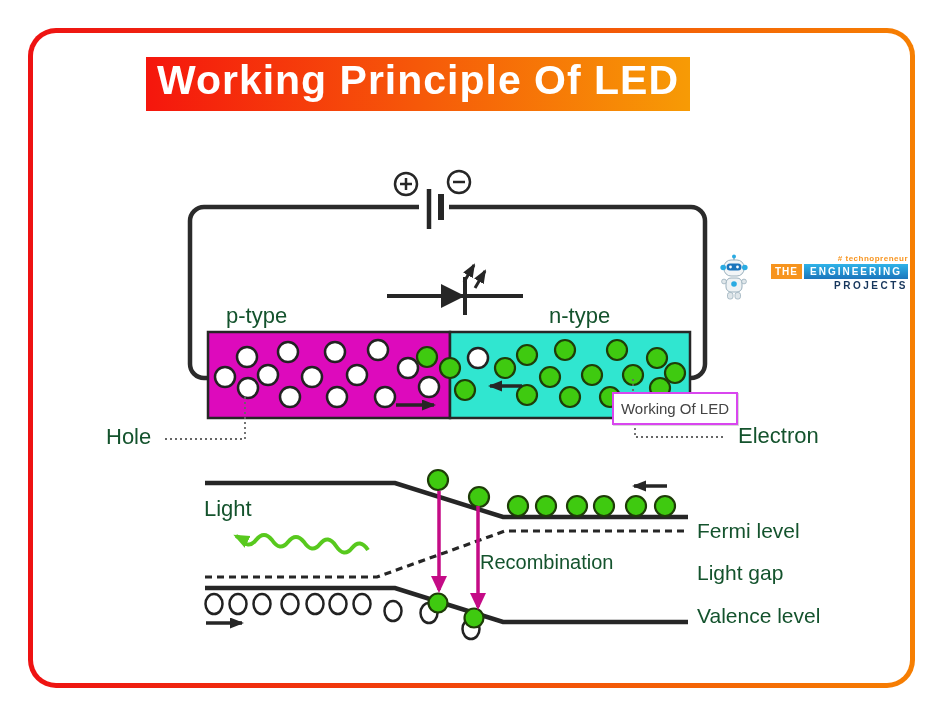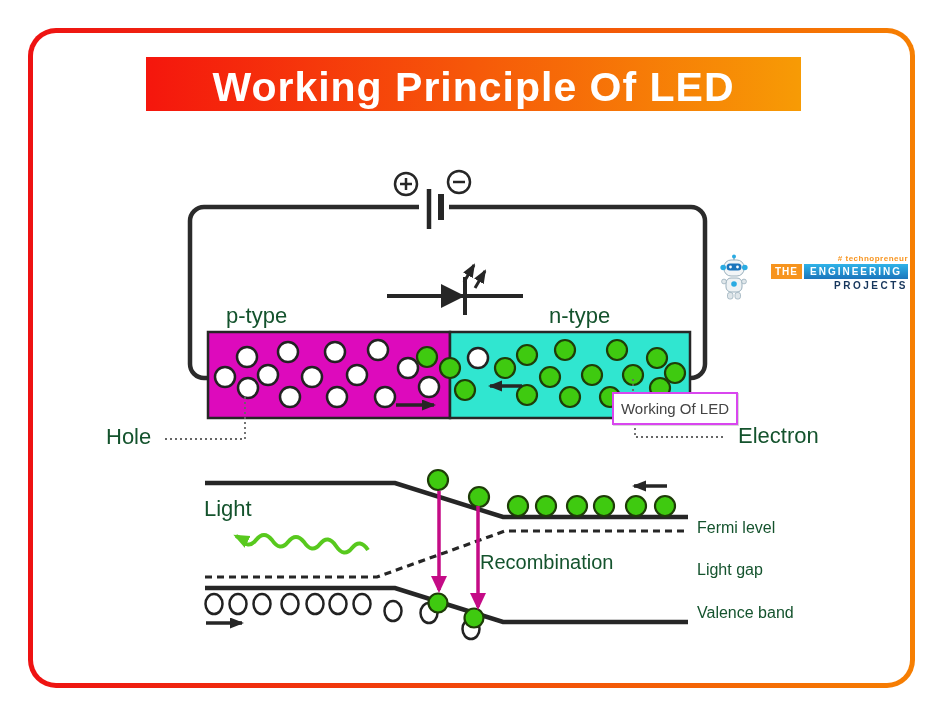--- a/index.html
+++ b/index.html
@@ -3,32 +3,32 @@
 <meta charset="utf-8">
 <style>
   html,body{margin:0;padding:0;background:#ffffff;}
   .canvas{position:relative;width:943px;height:712px;background:#fff;overflow:hidden;
           font-family:"Liberation Sans",sans-serif;}
   
   .frame{position:absolute;left:28px;top:28px;width:887px;height:660px;border-radius:28px;
          background:linear-gradient(90deg,#ee1212,#f67f02);z-index:0;}
   .frame-inner{position:absolute;left:5px;top:5px;right:5px;bottom:5px;background:#fff;border-radius:23px;}
   
-  .banner{position:absolute;left:146px;top:57px;width:655px;height:54px;z-index:3;
+  .banner{position:absolute;left:146px;top:57px;width:544px;height:54px;z-index:3;
           background:linear-gradient(90deg,#f5160d,#f79b05);
-          display:flex;align-items:flex-end;justify-content:center;}
+          display:flex;align-items:flex-start;justify-content:center;}
   .banner span{color:#fff;font-size:41px;font-weight:bold;letter-spacing:1px;white-space:nowrap;}
   
   svg.draw{position:absolute;left:0;top:0;z-index:2;}
   .hole{fill:#ffffff;stroke:#222;stroke-width:2.5;}
   .electron{fill:#3fca10;stroke:#1e3c08;stroke-width:2.2;}
   
   .lbl{position:absolute;color:#14532d;z-index:4;white-space:nowrap;}
   .lbl-22{font-size:22px;}
-  .lbl-21{font-size:16px;}
+  .lbl-21{font-size:21px;}
   .lbl-20{font-size:20px;font-weight:bold;}
   .workbox{position:absolute;left:612px;top:392px;width:122px;height:29px;z-index:4;
            background:#fff;border:2px solid #d946ef;display:flex;align-items:center;justify-content:center;
            font-size:15px;color:#444;box-shadow:1px 1px 0 rgba(0,0,0,0.15);}
   
   .logo{position:absolute;left:720px;top:254px;z-index:4;display:flex;align-items:flex-start;gap:3px;}
   .logo-col{display:flex;flex-direction:column;align-items:flex-end;}
   .logo-tag{color:#f7941e;font-size:8px;font-weight:bold;letter-spacing:0.5px;margin-bottom:1px;}
   .logo-row{display:flex;padding-left:20px;}
   .logo-the{background:#f7941e;color:#fff;font-size:10px;font-weight:bold;padding:2px 4px;letter-spacing:1px;}
@@ -188,21 +188,21 @@
   <div class="lbl lbl-22" style="left:106px;top:424px;">Hole</div>
   <div class="lbl lbl-22" style="left:738px;top:423px;">Electron</div>
   <div class="workbox">
     <span>Working Of LED</span>
   </div>
 
   <div class="lbl lbl-22" style="left:204px;top:496px;">Light</div>
   <div class="lbl lbl-20" style="left:480px;top:551px;font-weight:normal;">Recombination</div>
   <div class="lbl lbl-21" style="left:697px;top:519px;">Fermi level</div>
   <div class="lbl lbl-21" style="left:697px;top:561px;">Light gap</div>
-  <div class="lbl lbl-21" style="left:697px;top:604px;">Valence band</div>
+  <div class="lbl lbl-21" style="left:697px;top:604px;">Valence level</div>
 
   <div class="logo">
     <svg width="28" height="46" viewBox="0 0 28 46">
       <line x1="14" y1="2" x2="14" y2="6" stroke="#9ab0bd" stroke-width="1.5"></line>
       <circle cx="14" cy="2.5" r="2" fill="#29abe2"></circle>
       <rect x="4" y="6" width="20" height="16" rx="7" fill="#f2f5f7" stroke="#9ab0bd" stroke-width="1"></rect>
       <rect x="6.5" y="9.5" width="15" height="7" rx="3.5" fill="#1b75bc"></rect>
       <circle cx="10.5" cy="13" r="1.4" fill="#fff"></circle>
       <circle cx="17.5" cy="13" r="1.4" fill="#fff"></circle>
       <circle cx="3.2" cy="13.5" r="2.8" fill="#29abe2"></circle>

